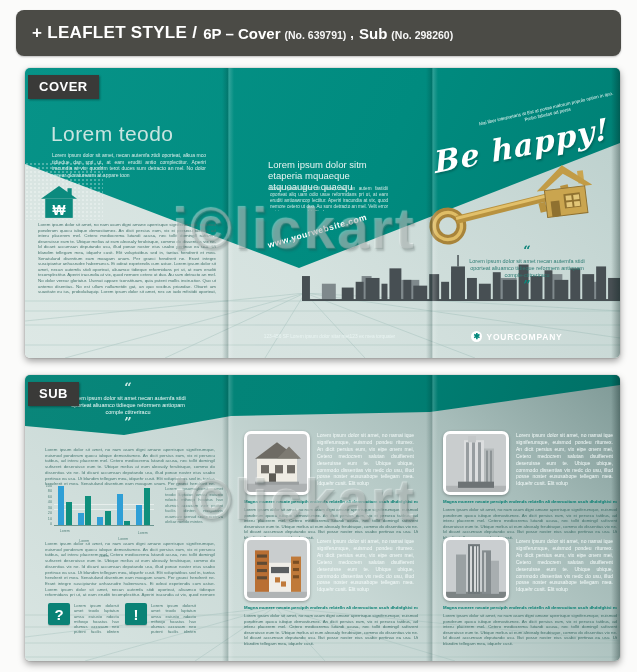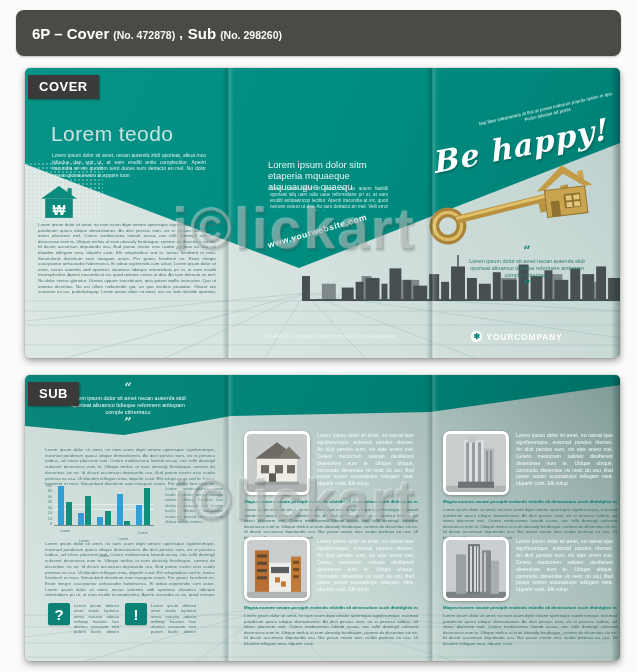--- a/index.html
+++ b/index.html
@@ -114,22 +114,23 @@
     color:#067f72; font-weight:bold; white-space:nowrap; overflow:hidden; }
   .art-para { position:absolute; left:0; top:76px; width:174px; max-height:34px; font-size:4.3px;
     line-height:5.6px; color:#42716b; text-align:justify; overflow:hidden; }
 </style>
 </head>
 <body>
 
 <div class="canvas">
 
   <div class="header-bar">
+    <span class="h-big">+ LEAFLET STYLE /</span>
     <span class="h-mid">6P – Cover</span>
-    <span class="h-small">(No. 472878)</span>
+    <span class="h-small">(No. 639791)</span>
     <span class="h-comma">,</span>
     <span class="h-mid">Sub</span>
     <span class="h-small">(No. 298260)</span>
   </div>
 
   <section class="spread cover">
     <div class="base"></div>
 
     <svg class="deco" style="left:0;top:225px;width:595px;height:65px" viewBox="0 0 595 65" preserveAspectRatio="none">
       <g stroke="#8fb2ad" stroke-width="0.6" opacity="0.55">

